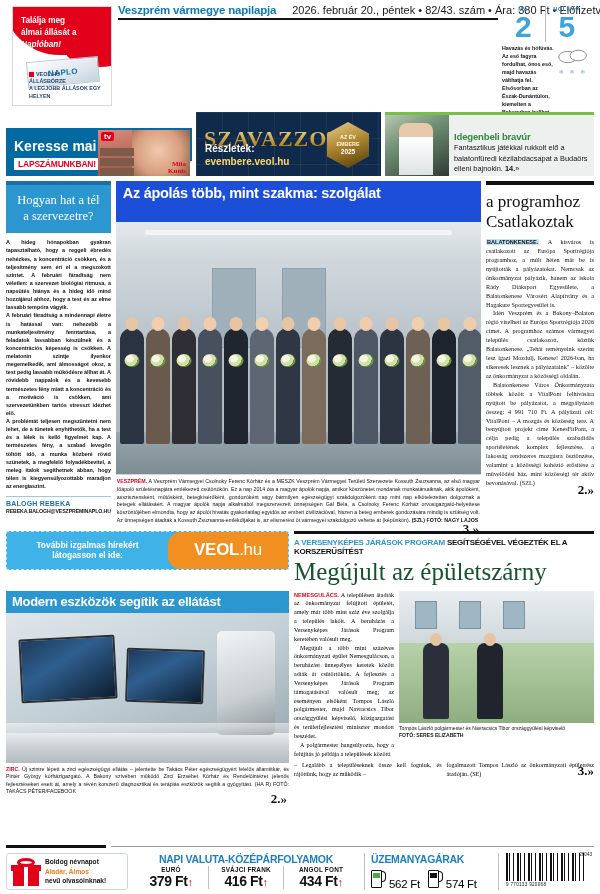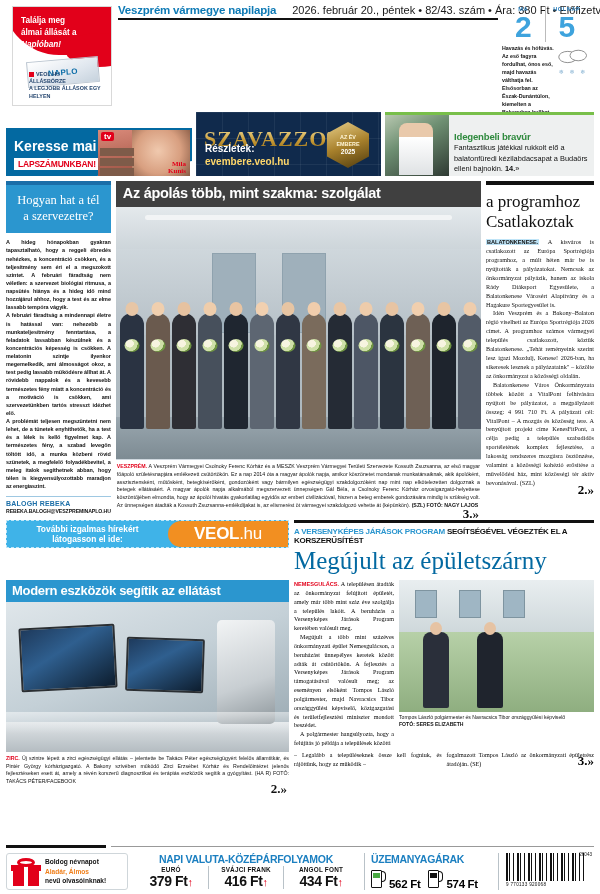--- a/index.html
+++ b/index.html
@@ -157,22 +157,22 @@
     padding: 8px 4px 9px 4px;
   }
   .op-body { font-size: 5.45px; line-height: 1.49; text-align: justify; color: #111; margin-top: 5px; font-weight: bold; letter-spacing: -.05px;}
   .op-body p + p { margin-top: 0; }
   .op-author { margin-top: 6px; border-top: 1px solid #9ec8e2; padding-top: 3px; }
   .op-author .nm { color: #1b6ea8; font-size: 7px; font-weight: bold; letter-spacing: .2px; }
   .op-author .em { color: #111; font-size: 5.2px; font-weight: bold; letter-spacing: -.1px; margin-top: 1px;}
 
   
   .lead-ttl {
-    background: #404040; color: #fff; font-size: 14.5px; font-weight: bold;
-    padding: 4px 7px 6px 7px; letter-spacing: -.3px;
+    background: #1d4ed8; color: #fff; font-size: 14.5px; font-weight: bold;
+    padding: 4px 7px 21px 7px; letter-spacing: -.3px;
   }
   .lead-photo {
     height: 252px; position: relative; overflow: hidden;
     background: linear-gradient(180deg,#d7dde2 0%,#c9d2d8 16%,#b9c3c9 17%,#aab6bd 100%);
   }
   .lead-photo .ceiling { position: absolute; inset: 0 0 auto 0; height: 42px; background: linear-gradient(180deg,#e4e9ec,#cdd5da); }
   .lead-photo .strip { position: absolute; left: 8%; top: 8px; width: 84%; height: 5px; background: #f2f4f5; border-radius: 3px; }
   .lead-photo .wall { position: absolute; left: 0; right: 0; top: 42px; height: 86px; background: linear-gradient(180deg,#cfd7dc,#b6c0c7); }
   .lead-photo .door { position: absolute; top: 46px; width: 44px; height: 80px; background: #9fb0bb; border: 1px solid #8fa2ae;}
   .lead-photo .floor { position: absolute; left: 0; right: 0; bottom: 0; height: 42px; background: linear-gradient(180deg,#9aa7af,#7d8b93); }
@@ -209,39 +209,39 @@
     color: #111; padding: 7px 0 6px 0;
   }
   .rt-body { font-family: "Liberation Serif", serif; font-size: 6.2px; line-height: 1.44; text-align: justify; color: #111; }
   .rt-body .loc { font-family: "Liberation Sans", sans-serif; font-weight: bold; font-size: 5.6px; background: #bfe4f7; padding: 0 1px;}
   .rt-body p + p { text-indent: 7px; }
   .rt-jump { text-align: right; font-family: "Liberation Serif", serif; font-weight: bold; font-size: 13px; margin-top: -6px;}
 
   
   .mid-row { display: flex; gap: 5px; margin-top: 6px; align-items: flex-start; }
   .veol-banner {
-    flex: 0 0 283px; height: 28px; display: flex; align-items: stretch;
+    flex: 0 0 283px; height: 39px; display: flex; align-items: stretch;
     background: #3fb3e8; border: 1px dashed #bfe6f8; overflow: hidden;
   }
   .veol-banner .vb-txt {
     flex: 1; color: #fff; font-size: 8.4px; font-weight: bold; line-height: 1.25;
     display: flex; flex-direction: column; align-items: center; justify-content: center; text-align: center;
   }
   .veol-banner .vb-logo {
     flex: 0 0 120px; background: #f28f21; color: #fff; font-size: 17px; font-weight: bold;
     display: flex; align-items: center; justify-content: center; letter-spacing: -.3px;
     border-radius: 13px 0 0 13px;
   }
   .veol-banner .vb-logo .dot { font-weight: normal; }
   .mid-right { flex: 1; }
   .kicker { font-size: 8px; font-weight: bold; letter-spacing: -.25px; color: #111; border-top: 3px solid #111; padding-top: 4px;}
   .kicker .hl { color: #2b96cf; }
   .big-head {
     font-family: "Liberation Serif", serif; font-size: 25px; line-height: 1.08;
-    color: #0369a1; margin-top: 2px;
+    color: #14532d; margin-top: 2px;
   }
 
   
   .low-grid { display: flex; gap: 5px; margin-top: 6px; }
   .low-left { flex: 0 0 283px; }
   .low-right { flex: 1; }
 
   .sec-ttl {
     background: #2b96cf; color: #fff; font-size: 13px; font-weight: bold;
     padding: 3px 6px 4px 6px; letter-spacing: -.3px;
@@ -325,21 +325,21 @@
   .fuel { flex: 0 0 128px; border-left: 1px solid #b9c2c8; padding-left: 6px; }
   .fuel .ttl { font-size: 10.5px; font-weight: bold; color: #1b7fc0; letter-spacing: -.3px; }
   .fuel .rows { display: flex; gap: 8px; margin-top: 3px; align-items: center; }
   .fuel .item { display: flex; align-items: center; gap: 3px; }
   .pump { width: 15px; height: 18px; position: relative; }
   .pump .bd { position: absolute; left: 0; bottom: 0; width: 11px; height: 18px; border: 1.6px solid #111; border-radius: 1px; }
   .pump .win { position: absolute; left: 2px; bottom: 10px; width: 7px; height: 5px; }
   .pump .nz { position: absolute; right: 0; bottom: 6px; width: 4px; height: 11px; border: 1.6px solid #111; border-left: none; border-radius: 0 4px 4px 0;}
   .pump.green .win { background: #49a942; }
   .pump.dark .win { background: #111; }
-  .fuel .item .v { font-size: 11.5px; font-weight: bold; letter-spacing: -.3px; margin-top: 10px; }
+  .fuel .item .v { font-size: 11.5px; font-weight: normal; letter-spacing: -.3px; margin-top: 10px; }
   .barcode { flex: 0 0 96px; border-left: 1px solid #b9c2c8; padding-left: 7px; position: relative; }
   .barcode .bars {
     height: 28px; width: 78px;
     background: repeating-linear-gradient(90deg,#111 0 1.6px,#fff 1.6px 3px,#111 3px 4.4px,#fff 4.4px 7px,#111 7px 8px,#fff 8px 11px);
   }
   .barcode .num { font-size: 4.6px; letter-spacing: .3px; margin-top: 1px; color: #111; }
   .barcode .iss { position: absolute; right: 2px; top: -1px; font-size: 4.6px; color: #111; }
 </style>
 </head>
 <body>

